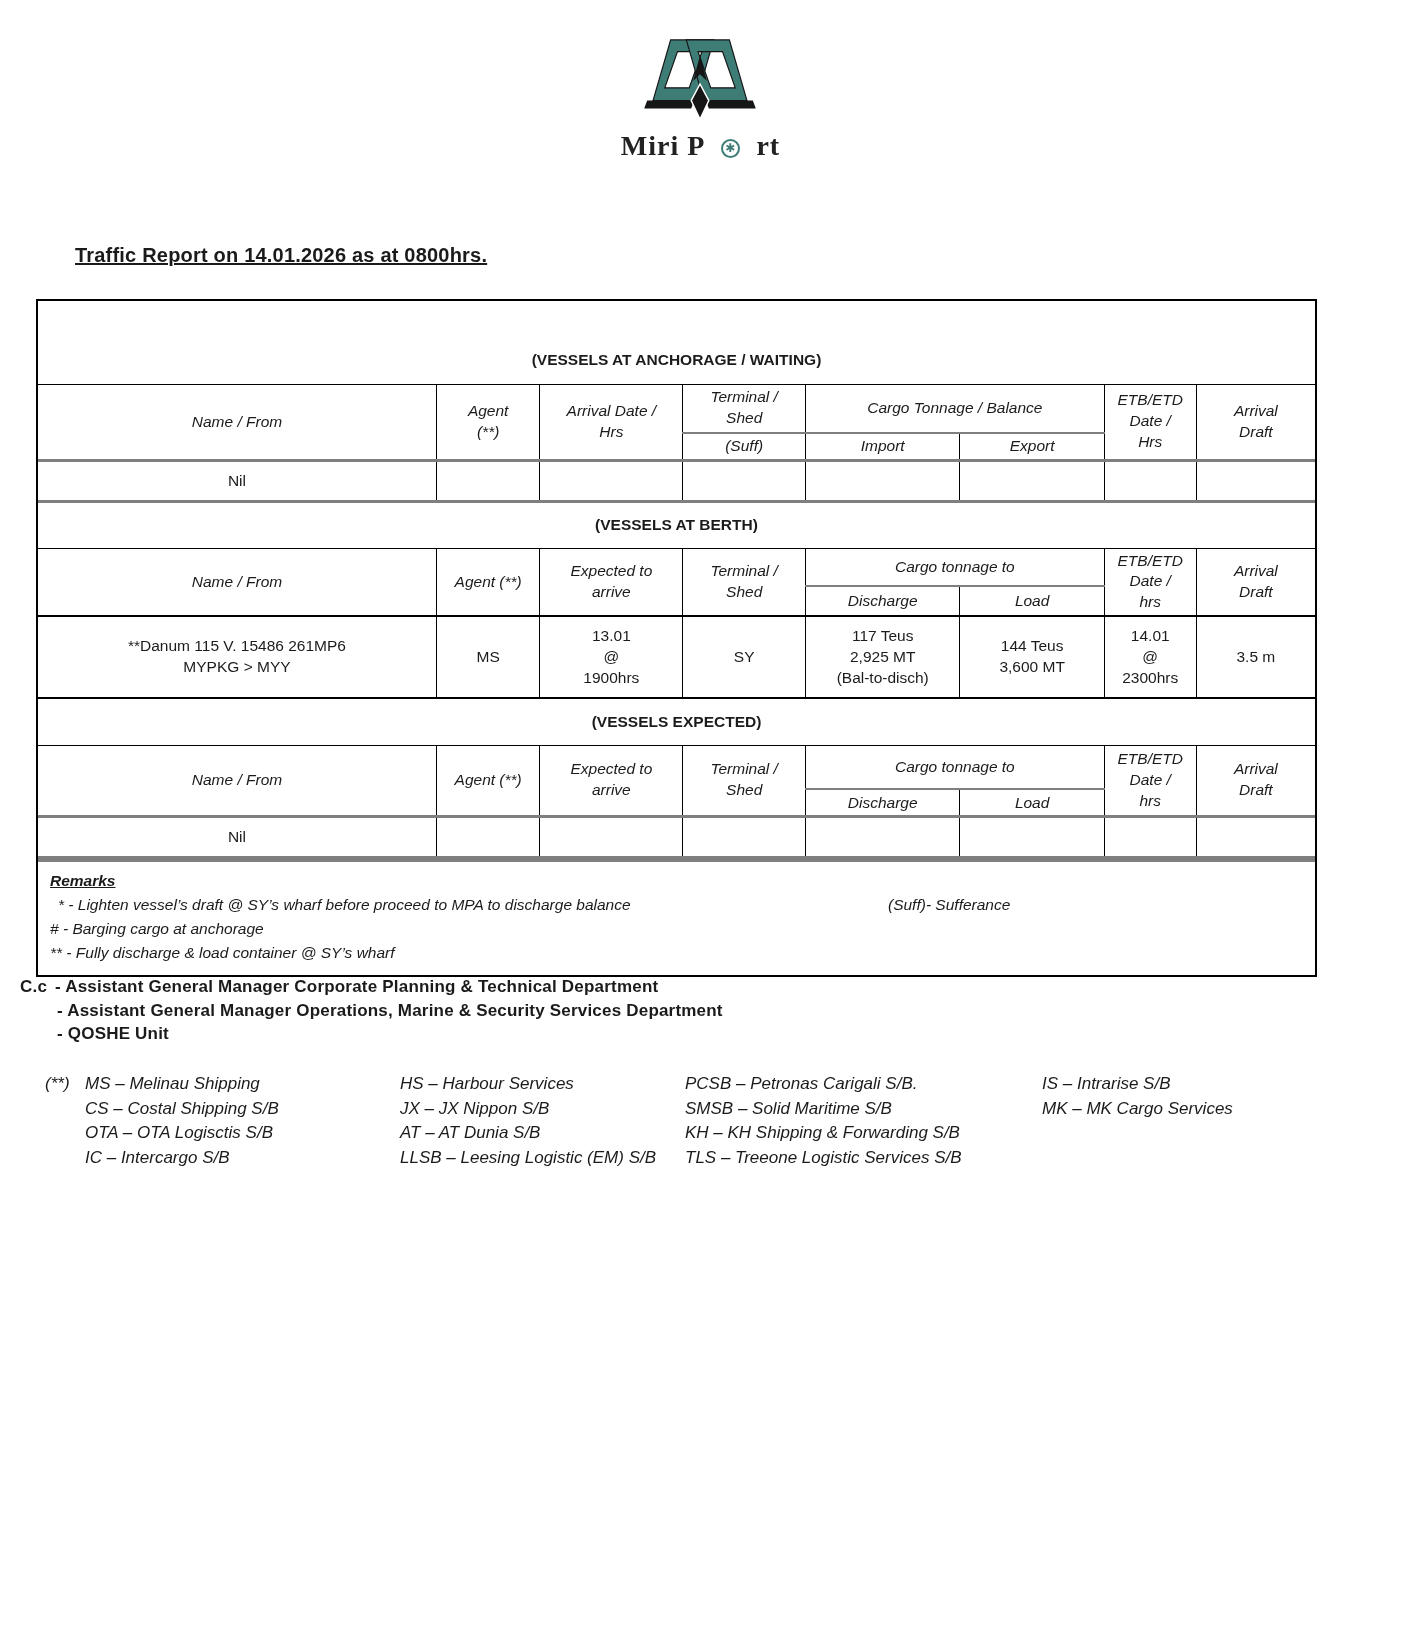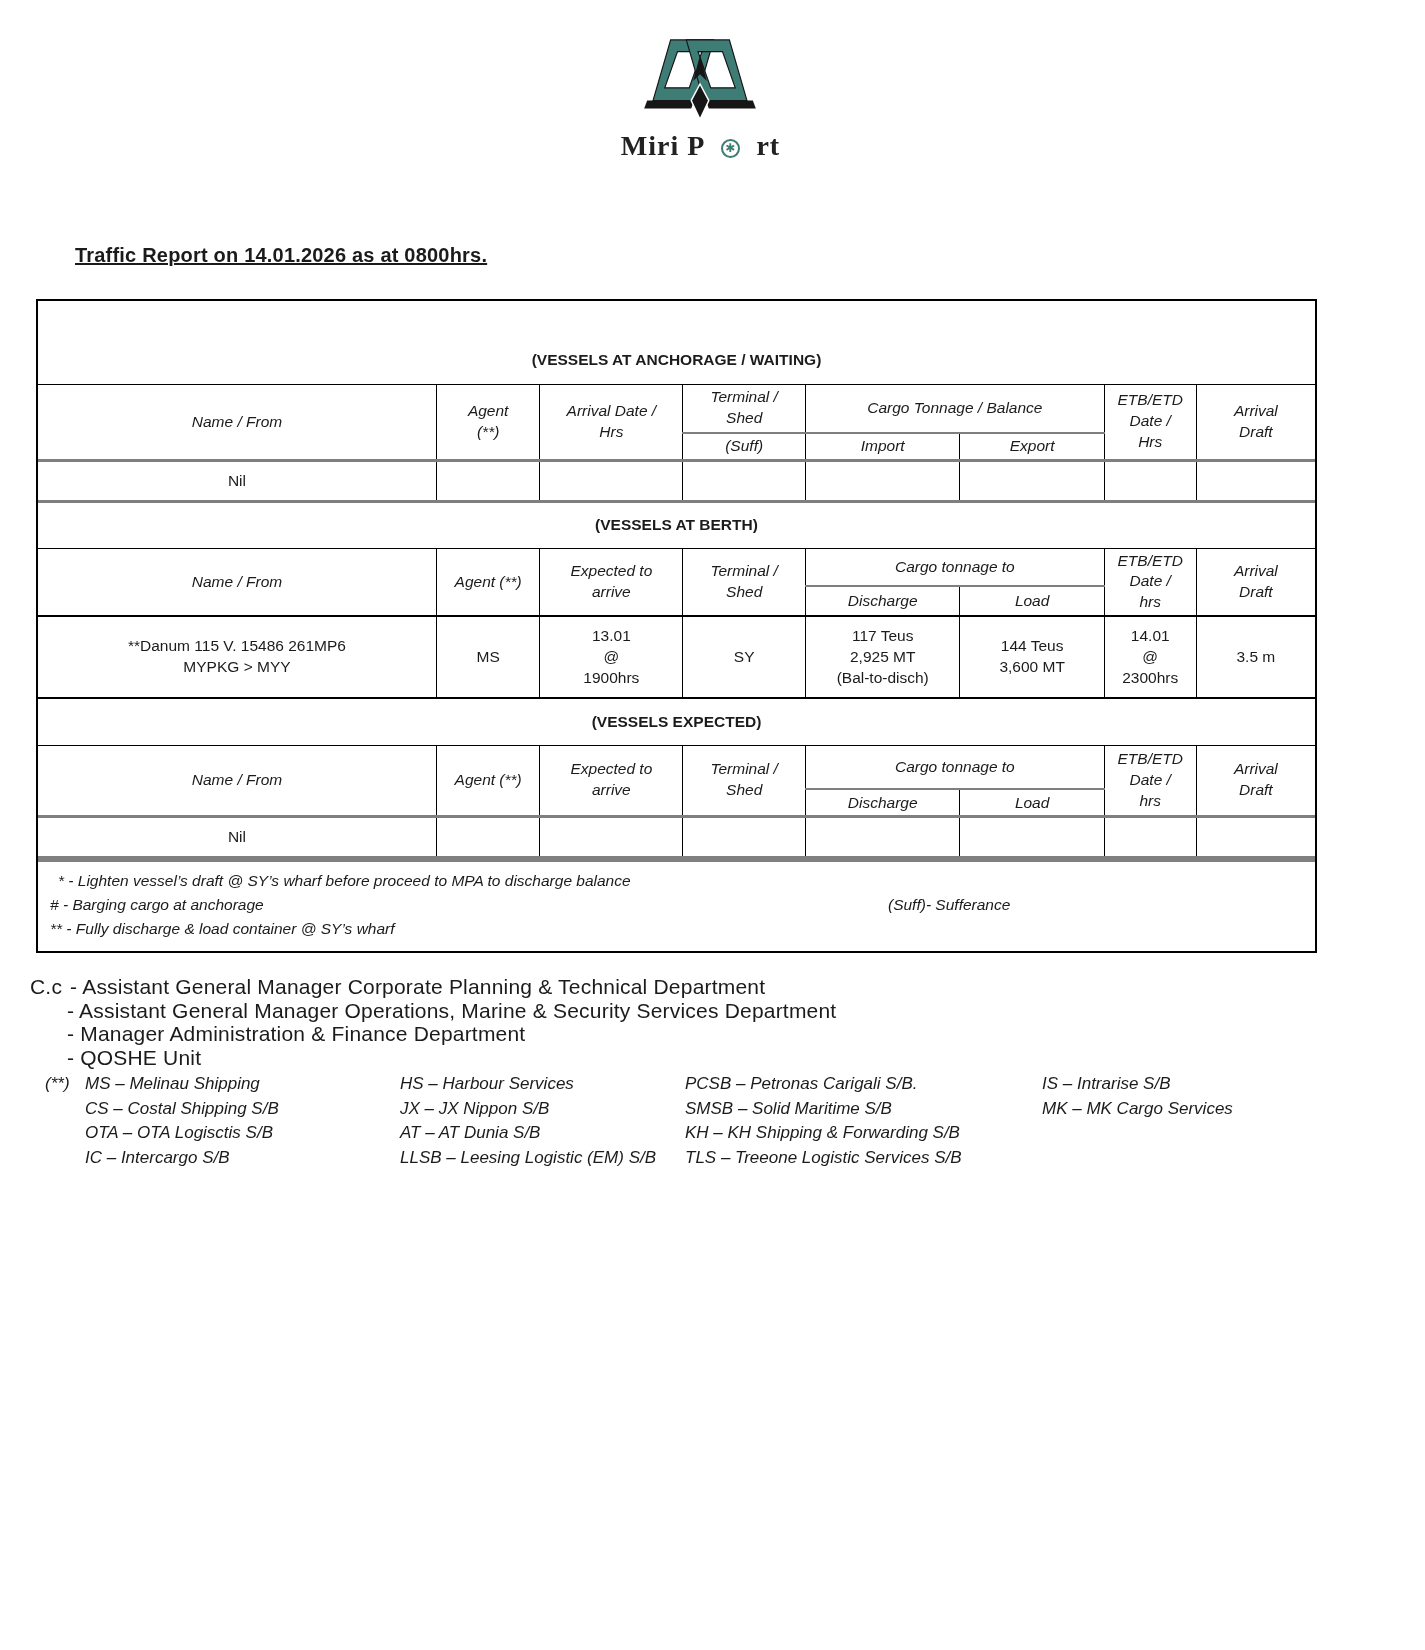--- a/index.html
+++ b/index.html
@@ -57,21 +57,21 @@
   
   .remarks {
     position:relative; border-top:3px solid #7f7f7f;
     padding:7px 12px 10px 12px; font-style:italic; font-size:15.5px;
     line-height:24px;
   }
   .remarks-heading { font-weight:bold; text-decoration:underline; }
   .remark-line1-left { padding-left:8px; }
   .remark-suff { position:absolute; left:850px; top:31px; }
   
-  .cc { position:absolute; left:30px; top:975px; font-size:21px; line-height:23.5px; letter-spacing:0.2px; }
+  .cc { position:absolute; left:20px; top:975px; font-size:17px; line-height:23.5px; letter-spacing:0.2px;font-weight:bold; }
   .cc-first { display:flex; gap:8px; }
   .cc-indent { padding-left:37px; }
   
   .abbrev { position:absolute; left:0; top:1072px; width:1425px; font-style:italic; font-size:17px; }
   .abbrev .col { position:absolute; top:0; line-height:24.5px; }
   .col-1 { left:85px; }
   .col-2 { left:400px; }
   .col-3 { left:685px; }
   .col-4 { left:1042px; }
   .abbrev-prefix { position:absolute; left:-40px; top:0; }
@@ -222,34 +222,34 @@
       <td></td>
       <td></td>
       <td></td>
       <td></td>
       <td></td>
     </tr>
   </tbody>
     </table>
 
   <div class="remarks">
+    <div class="remarks-heading">Remarks</div>
     <div class="remark-line1-left">* - Lighten vessel’s draft @ SY’s wharf before proceed to MPA to discharge balance</div>
     <div class="remark-suff">(Suff)- Sufferance</div>
     <div># - Barging cargo at anchorage</div>
     <div>** - Fully discharge &amp; load container @ SY’s wharf</div>
   </div>
 </div>
 
 <div class="cc">
   <div class="cc-first">
     <span>C.c</span>
     <span>- Assistant General Manager Corporate Planning &amp; Technical Department</span>
   </div>
   <div class="cc-indent">- Assistant General Manager Operations, Marine &amp; Security Services Department</div>
-  <div class="cc-indent">- Manager Administration &amp; Finance Department</div>
   <div class="cc-indent">- QOSHE Unit</div>
 </div>
 
 <div class="abbrev">
   <div class="col col-1">
     <div style="position:relative;"><span class="abbrev-prefix">(**)</span><span>MS – Melinau Shipping</span></div>
     <div>CS  – Costal Shipping S/B</div>
     <div>OTA – OTA Logisctis S/B</div>
     <div>IC  – Intercargo S/B</div>
   </div>

